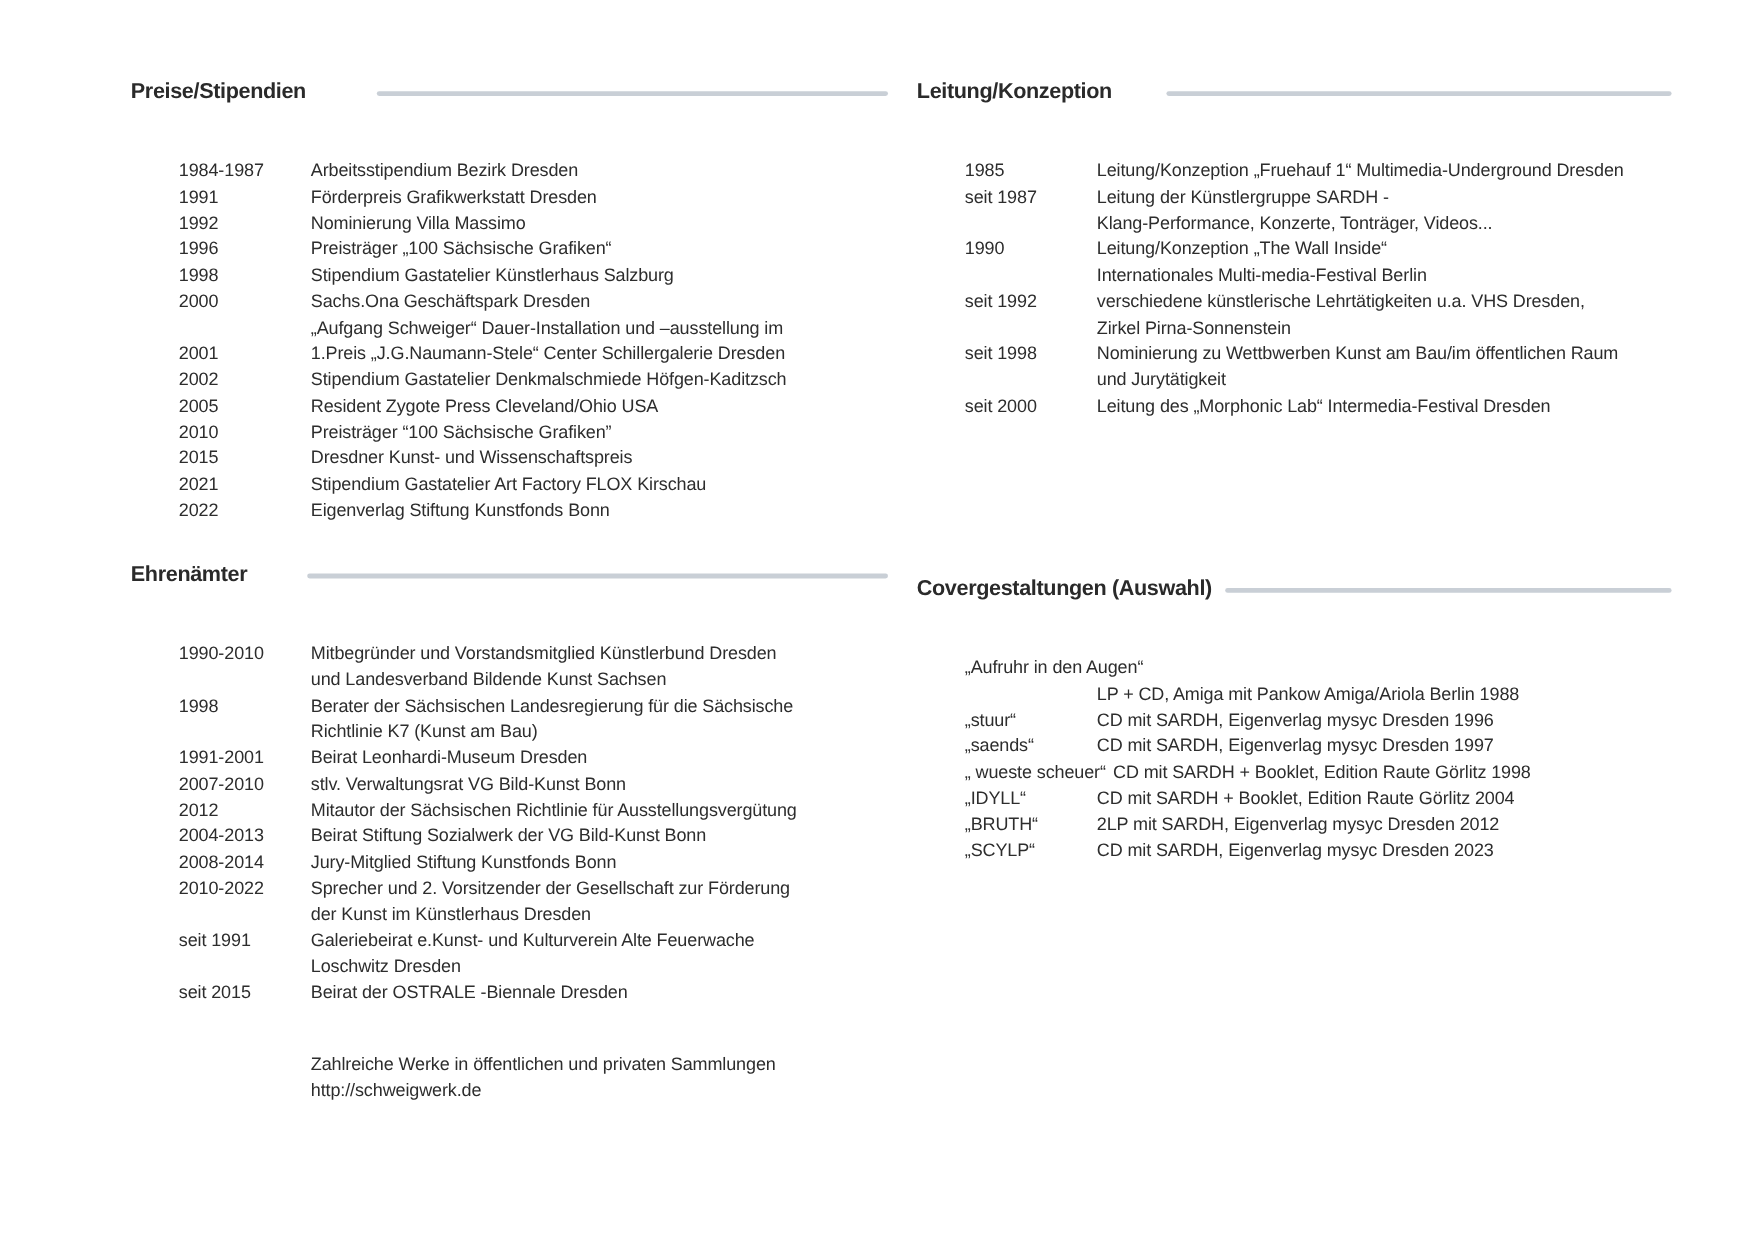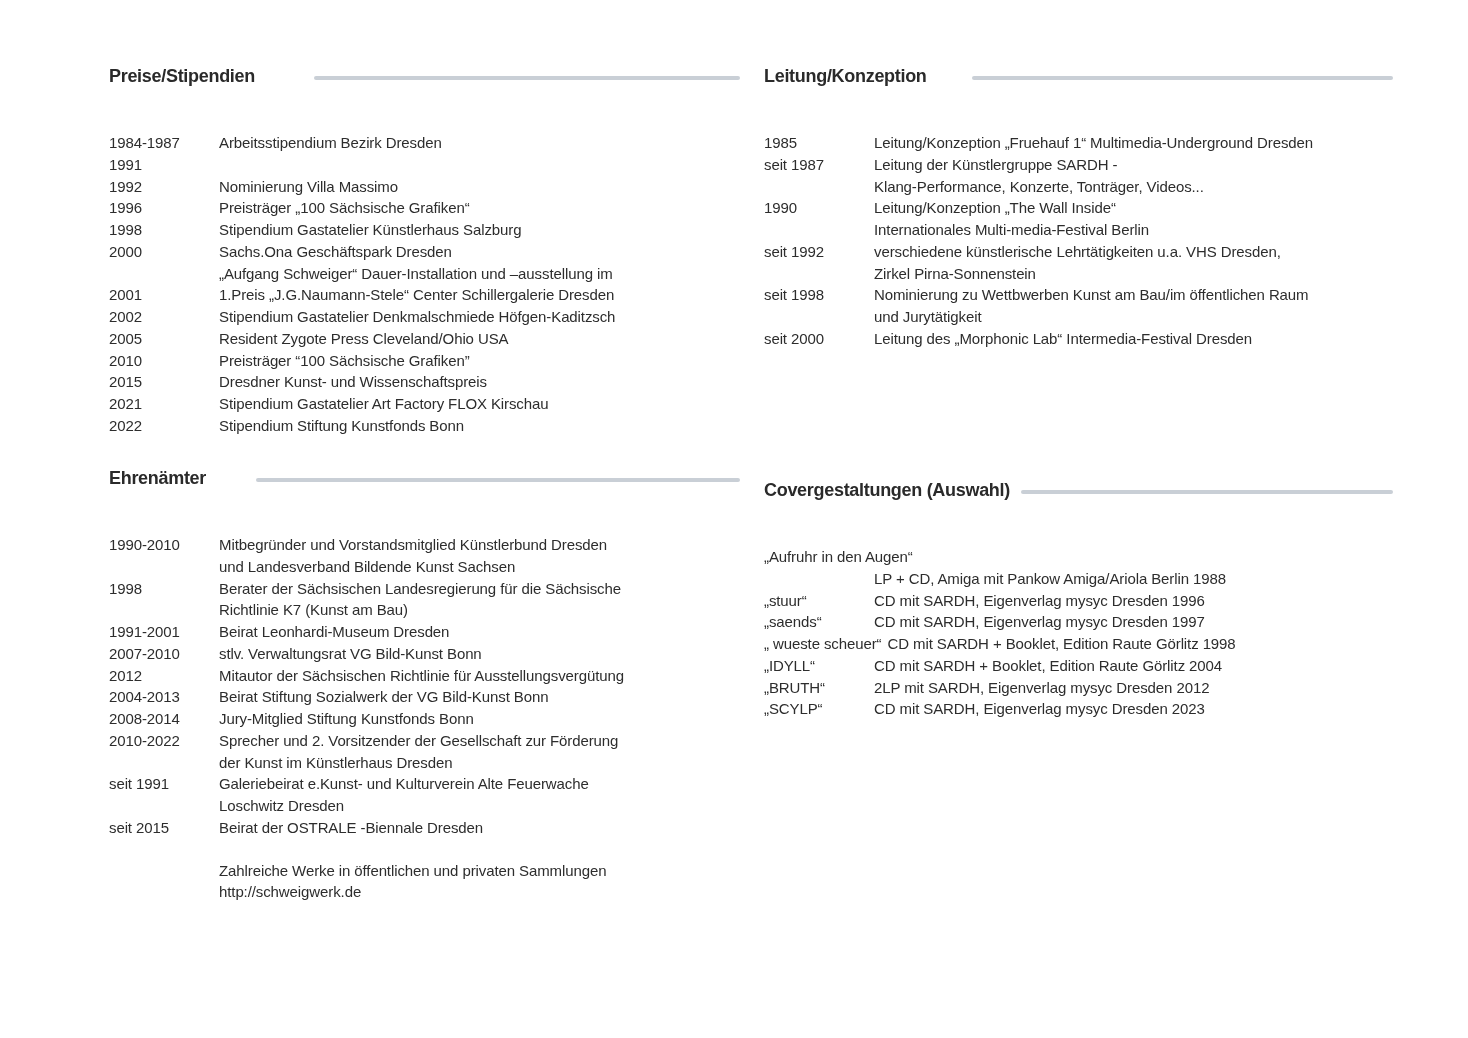--- a/index.html
+++ b/index.html
@@ -42,27 +42,28 @@
   }
 
   .list { margin-top: 45px; }
   .row {
     display: flex;
     align-items: flex-start;
     font-size: 15px;
     line-height: 21.75px;
     letter-spacing: -0.1px;
   }
-  .row.gap { margin-top: 21px; }
+  .row.gap { margin-top: 38px; }
   .term {
     min-width: 110px;
     flex-shrink: 0;
     box-sizing: border-box;
     padding-right: 6px;
     white-space: nowrap;
+    margin-left: 40px;
   }
   .desc { flex: 1 1 auto; min-height: 21.75px; }
   .desc .line { white-space: nowrap; }
 </style>
 </head>
 <body>
 
 <div class="section" id="sec-preise">
   <div class="sec-head">
     <span class="sec-title">Preise/Stipendien</span>
@@ -70,20 +71,23 @@
   </div>
   <div class="list">
       <div class="row">
         <div class="term">1984-1987</div>
         <div class="desc">
           <div class="line">Arbeitsstipendium Bezirk Dresden</div>
         </div>
       </div>
       <div class="row">
         <div class="term">1991</div>
+        <div class="desc">
+          <div class="line">Förderpreis Grafikwerkstatt Dresden</div>
+        </div>
       </div>
       <div class="row">
         <div class="term">1992</div>
         <div class="desc">
           <div class="line">Nominierung Villa Massimo</div>
         </div>
       </div>
       <div class="row">
         <div class="term">1996</div>
         <div class="desc">
@@ -135,21 +139,21 @@
       </div>
       <div class="row">
         <div class="term">2021</div>
         <div class="desc">
           <div class="line">Stipendium Gastatelier Art Factory FLOX Kirschau</div>
         </div>
       </div>
       <div class="row">
         <div class="term">2022</div>
         <div class="desc">
-          <div class="line">Stipendium Stiftung Kunstfonds Bonn</div>
+          <div class="line">Eigenverlag Stiftung Kunstfonds Bonn</div>
         </div>
       </div>
     </div>
 </div>
 
 <div class="section" id="sec-leitung">
   <div class="sec-head">
     <span class="sec-title">Leitung/Konzeption</span>
     <div class="rule" style="margin-left:45px;"></div>
   </div>

